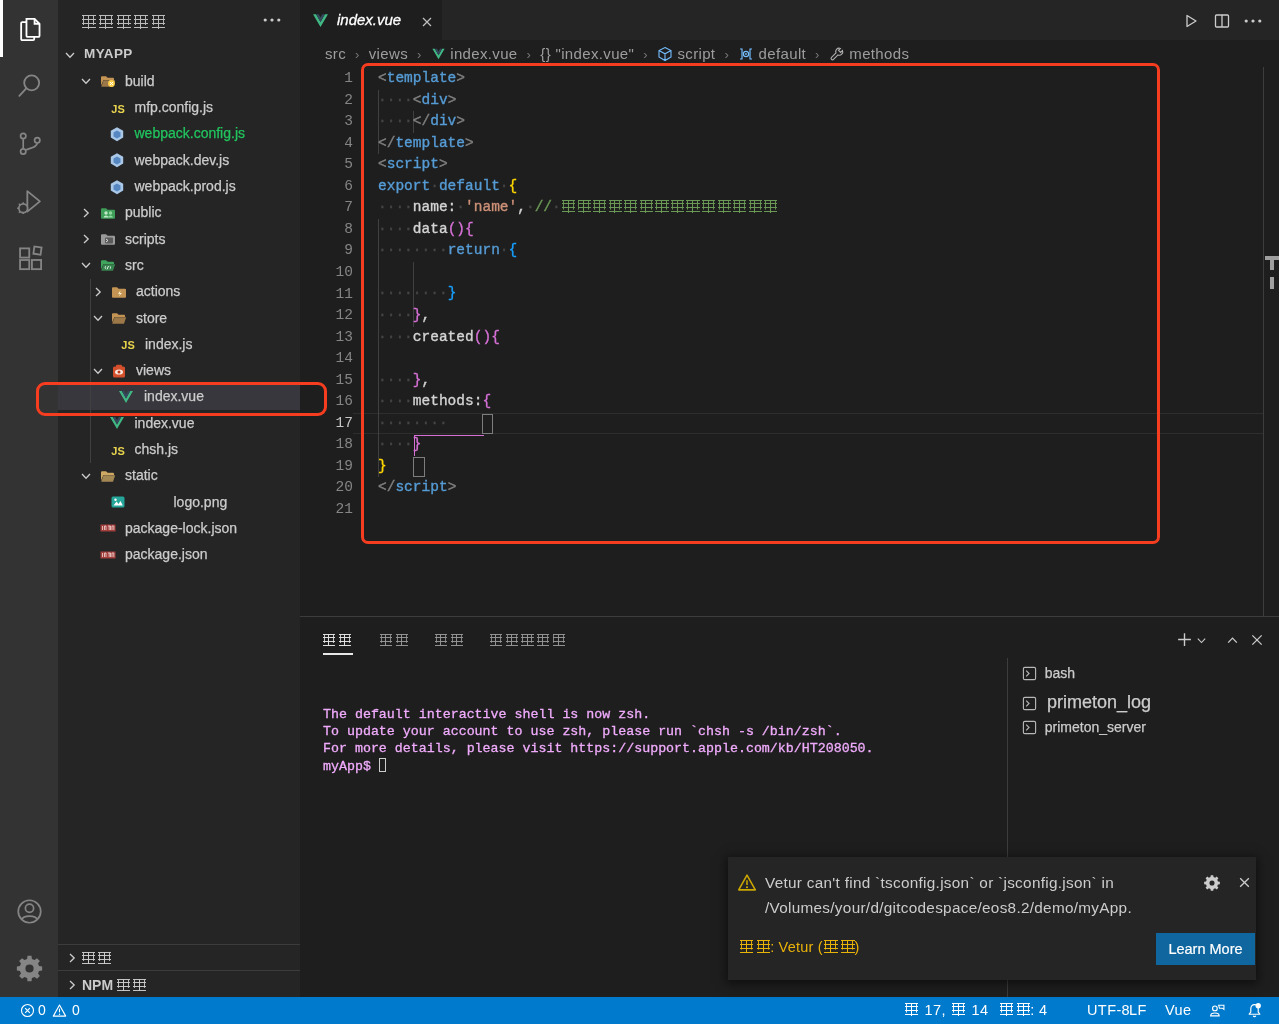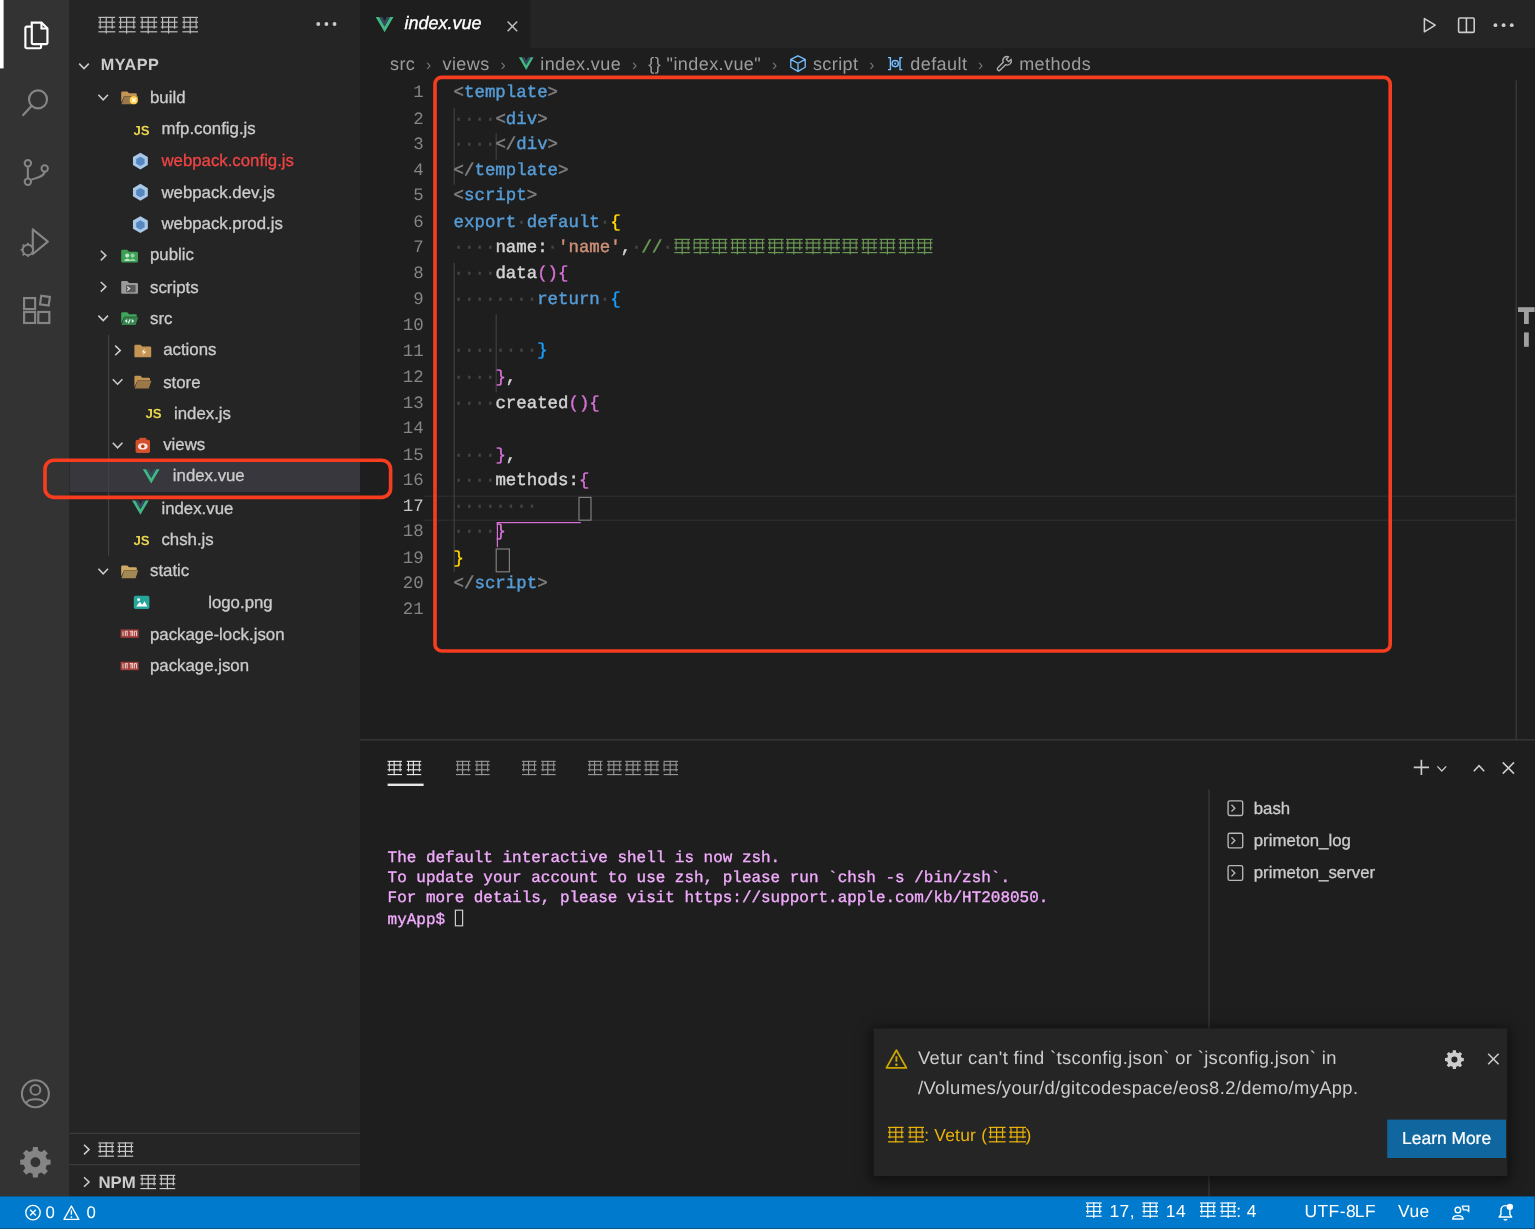--- a/index.html
+++ b/index.html
@@ -80,21 +80,21 @@
   </svg>
 <div class="abs" style="left:125px;top:72.8px;color:#cccccc;font-size:14px;-webkit-text-stroke:0.25px;">build</div>
 <svg class="abs" style="left:110px;top:99.6px" width="16" height="16" viewBox="0 0 16 16">
     <text x="8" y="12.5" font-family="Liberation Sans" font-weight="bold" font-size="11" fill="#e8d44d" text-anchor="middle">JS</text>
   </svg>
 <div class="abs" style="left:134.5px;top:99.1px;color:#cccccc;font-size:14px;-webkit-text-stroke:0.25px;">mfp.config.js</div>
 <svg class="abs" style="left:109px;top:125.9px" width="16" height="16" viewBox="0 0 16 16">
     <path d="M8 1.2 L14.2 4.8 V11.6 L8 15.2 L1.8 11.6 V4.8 Z" fill="#a9c8e8"></path>
     <path d="M8 4.6 L11.5 6.6 V10.4 L8 12.4 L4.5 10.4 V6.6 Z" fill="#5787c0"></path>
   </svg>
-<div class="abs" style="left:134.5px;top:125.4px;color:#ef4444;font-size:14px;-webkit-text-stroke:0.25px;">webpack.config.js</div>
+<div class="abs" style="left:134.5px;top:125.4px;color:#22c55e;font-size:14px;-webkit-text-stroke:0.25px;">webpack.config.js</div>
 <svg class="abs" style="left:109px;top:152.2px" width="16" height="16" viewBox="0 0 16 16">
     <path d="M8 1.2 L14.2 4.8 V11.6 L8 15.2 L1.8 11.6 V4.8 Z" fill="#a9c8e8"></path>
     <path d="M8 4.6 L11.5 6.6 V10.4 L8 12.4 L4.5 10.4 V6.6 Z" fill="#5787c0"></path>
   </svg>
 <div class="abs" style="left:134.5px;top:151.7px;color:#cccccc;font-size:14px;-webkit-text-stroke:0.25px;">webpack.dev.js</div>
 <svg class="abs" style="left:109px;top:178.5px" width="16" height="16" viewBox="0 0 16 16">
     <path d="M8 1.2 L14.2 4.8 V11.6 L8 15.2 L1.8 11.6 V4.8 Z" fill="#a9c8e8"></path>
     <path d="M8 4.6 L11.5 6.6 V10.4 L8 12.4 L4.5 10.4 V6.6 Z" fill="#5787c0"></path>
   </svg>
 <div class="abs" style="left:134.5px;top:178.0px;color:#cccccc;font-size:14px;-webkit-text-stroke:0.25px;">webpack.prod.js</div>
@@ -331,21 +331,21 @@
   </svg>
 <div class="abs" style="left:323px;top:706px;font-family:'Liberation Mono',monospace;font-size:13.3px;line-height:17.2px;color:#f0abfc;white-space:pre;-webkit-text-stroke:0.3px;">The default interactive shell is now zsh.
 To update your account to use zsh, please run `chsh -s /bin/zsh`.
 For more details, please visit https://support.apple.com/kb/HT208050.
 myApp$ <span style="display:inline-block;width:7px;height:14px;border:1px solid #cccccc;vertical-align:-2px;"></span></div>
 <div class="abs" style="left:1007px;top:658px;width:1px;height:339px;background:#3c3c3c;"></div>
 <div class="abs" style="left:1022px;top:665px;color:#cccccc;font-size:14px;-webkit-text-stroke:0.25px;"><svg width="15" height="15" viewBox="0 0 16 16" style="vertical-align:-3px">
       <rect x="1.5" y="1.5" width="13" height="13" rx="1.5" stroke="#b8b8b8" stroke-width="1.2" fill="none"></rect>
       <path d="M4.5 5 L7.5 8 L4.5 11" stroke="#b8b8b8" stroke-width="1.2" fill="none"></path>
     </svg>&nbsp; bash</div>
-<div class="abs" style="left:1022px;top:692px;color:#cccccc;font-size:14px;-webkit-text-stroke:0.25px;"><svg width="15" height="15" viewBox="0 0 16 16" style="vertical-align:-3px">
+<div class="abs" style="left:1022px;top:692px;color:#cccccc;font-size:18px;-webkit-text-stroke:0.25px;"><svg width="15" height="15" viewBox="0 0 16 16" style="vertical-align:-3px">
       <rect x="1.5" y="1.5" width="13" height="13" rx="1.5" stroke="#b8b8b8" stroke-width="1.2" fill="none"></rect>
       <path d="M4.5 5 L7.5 8 L4.5 11" stroke="#b8b8b8" stroke-width="1.2" fill="none"></path>
     </svg>&nbsp; primeton_log</div>
 <div class="abs" style="left:1022px;top:719px;color:#cccccc;font-size:14px;-webkit-text-stroke:0.25px;"><svg width="15" height="15" viewBox="0 0 16 16" style="vertical-align:-3px">
       <rect x="1.5" y="1.5" width="13" height="13" rx="1.5" stroke="#b8b8b8" stroke-width="1.2" fill="none"></rect>
       <path d="M4.5 5 L7.5 8 L4.5 11" stroke="#b8b8b8" stroke-width="1.2" fill="none"></path>
     </svg>&nbsp; primeton_server</div>
 <div class="abs" style="left:728px;top:857px;width:528px;height:123px;background:#252526;box-shadow:0 2px 10px 2px rgba(0,0,0,0.5);z-index:30;"></div>
 <svg class="abs" style="left:737px;top:873px;z-index:31" width="20" height="19" viewBox="0 0 16 16">
     <path d="M8 1.8 L15 14.2 H1 Z" stroke="#cca700" stroke-width="1.3" fill="none" stroke-linejoin="round"></path>

